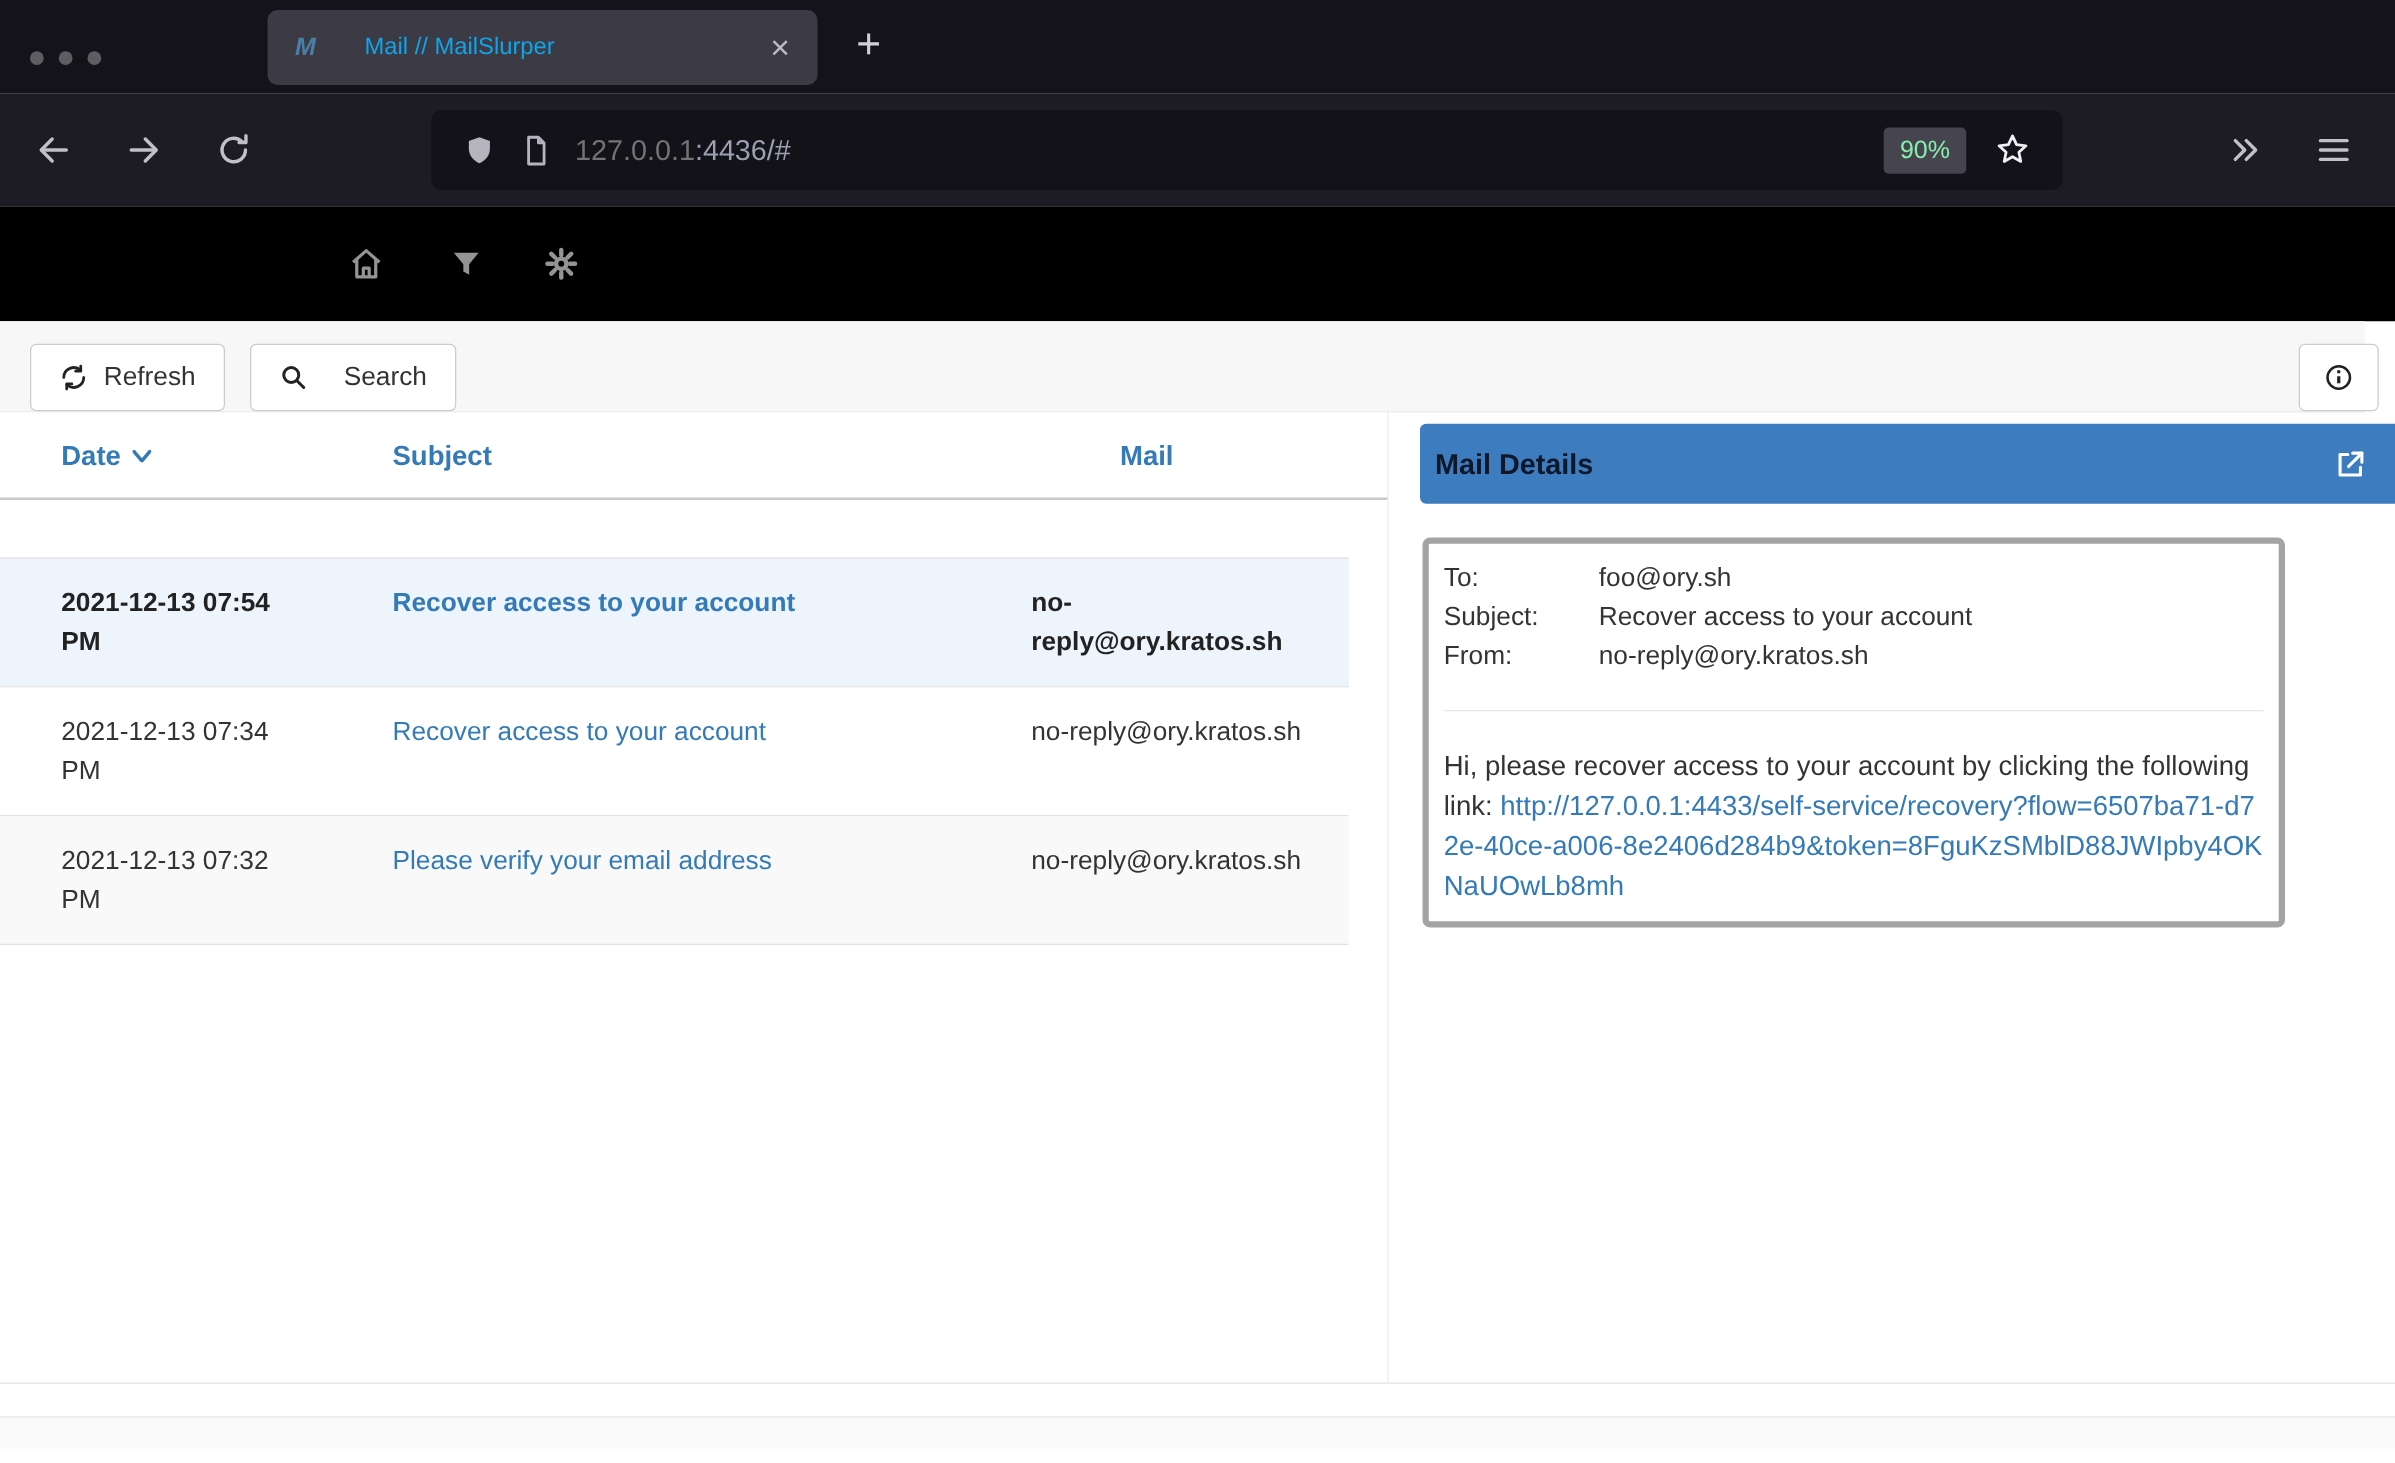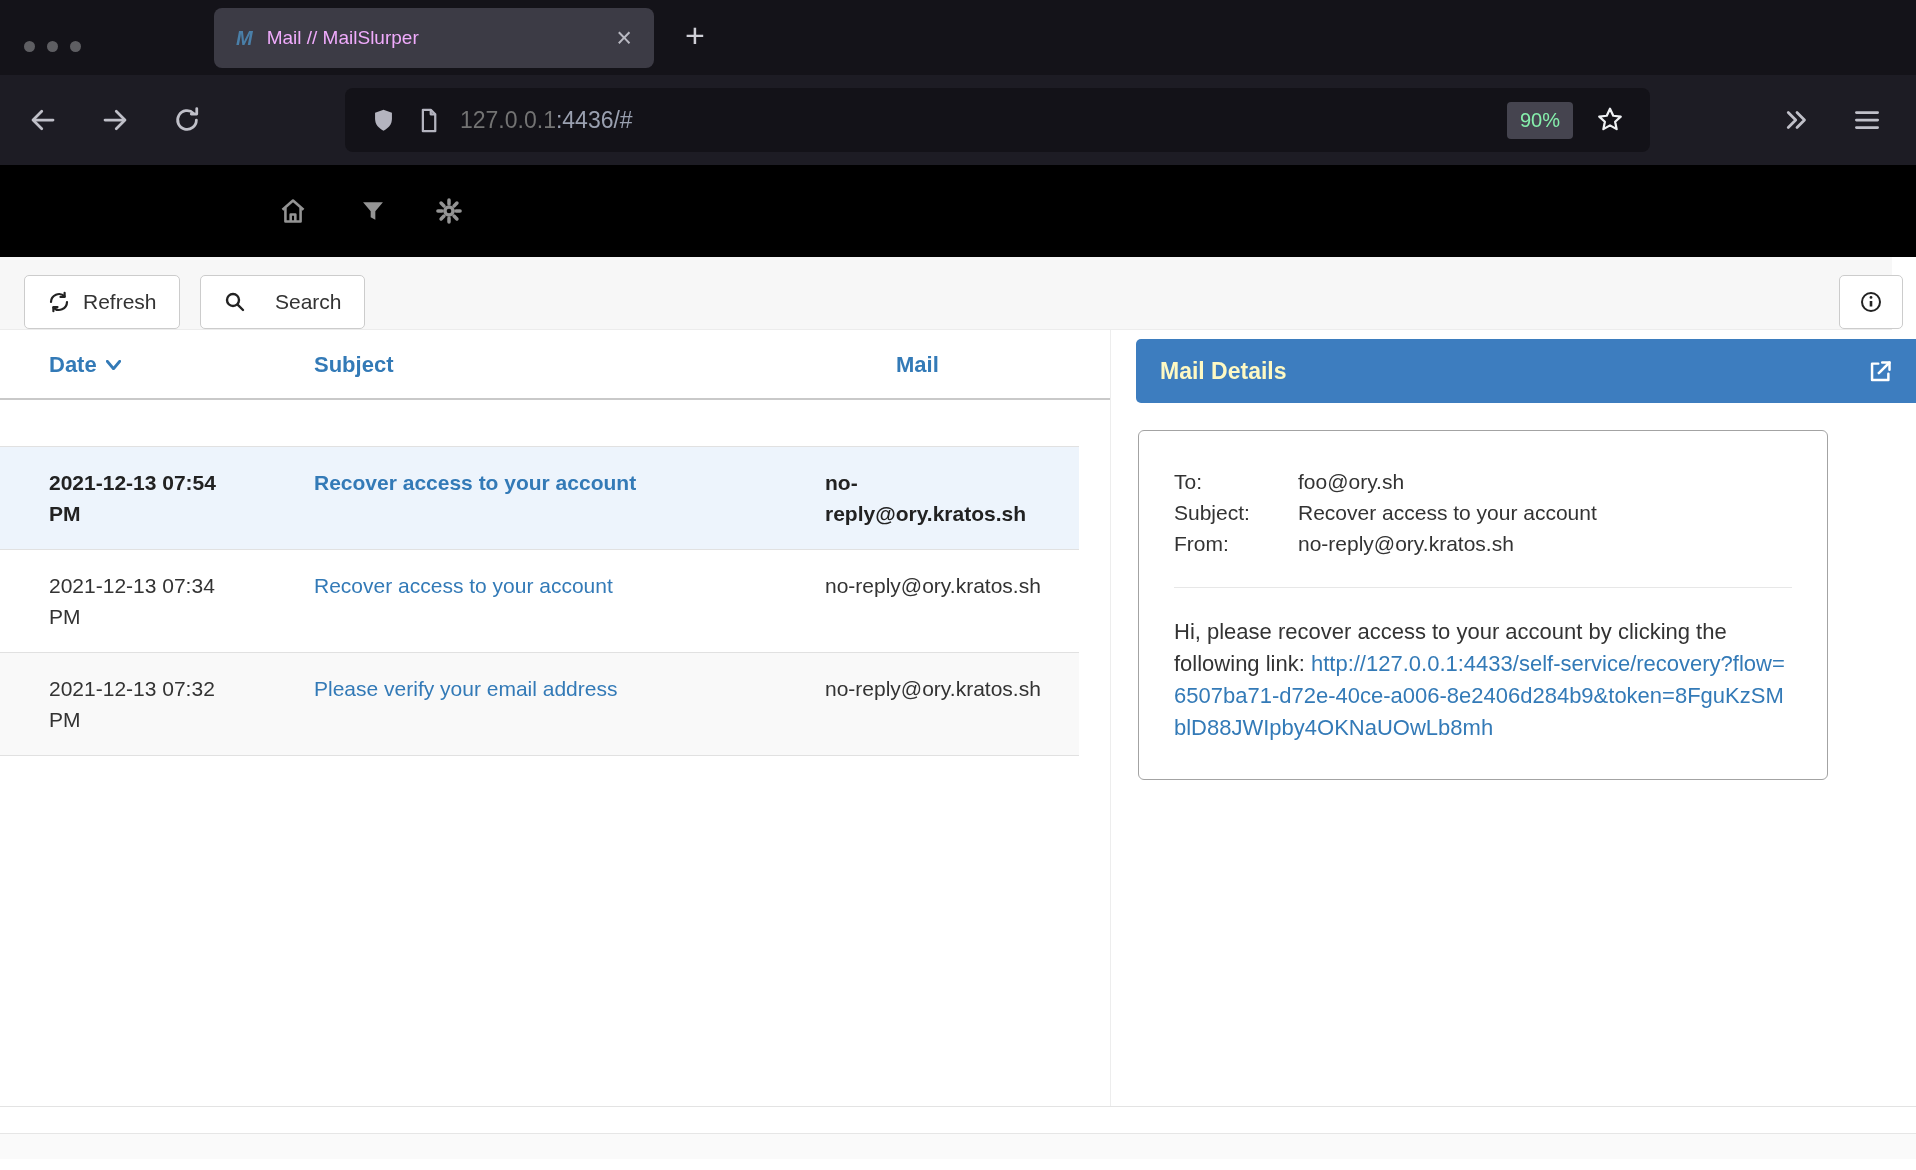--- a/index.html
+++ b/index.html
@@ -7,21 +7,21 @@
               font-family:"Liberation Sans", sans-serif; }
   #screen { position:relative; width:1916px; height:1170px; background:#fff; }
 
   
   .tabbar { position:absolute; left:0; top:0; width:1916px; height:75px; background:#141319; }
   .win-dots { position:absolute; left:24px; top:41px; display:flex; gap:12px; }
   .win-dot { width:11px; height:11px; border-radius:50%; background:#5e5e62; }
   .tab { position:absolute; left:214px; top:8px; width:440px; height:60px; background:#3c3b45;
          border-radius:8px; display:flex; align-items:center; padding:0 22px; }
   .tab-favicon { font-weight:bold; font-style:italic; font-size:20px; color:#4a7fa8; margin-right:14px; }
-  .tab-title { color:#f0abfc; font-size:19px; flex:1; white-space:nowrap; overflow:hidden; }
+  .tab-title { color:#0ea5e9; font-size:19px; flex:1; white-space:nowrap; overflow:hidden;margin-left:25px; }
   .tab-close { color:#b9b9c2; font-size:27px; line-height:1; cursor:pointer; }
   .newtab { position:absolute; left:685px; top:16px; color:#cfcfd6; font-size:34px; font-weight:300; cursor:pointer; }
 
   .urlrow { position:absolute; left:0; top:75px; width:1916px; height:90px; background:#1d1c24; }
   .nav-btn { position:absolute; top:30px; width:30px; height:30px; color:#c0c0c9; cursor:pointer; }
   .nav-btn svg { width:30px; height:30px; }
   #btn-back { left:28px; } #btn-forward { left:100px; } #btn-reload { left:172px; }
   .urlbar { position:absolute; left:345px; top:13px; width:1305px; height:64px; background:#131218;
             border-radius:8px; display:flex; align-items:center; padding:0 25px; cursor:text; }
   .urlbar .chip-icon { width:27px; height:27px; color:#b4b4bf; margin-right:18px; flex:0 0 auto; cursor:pointer; }
@@ -70,25 +70,25 @@
   .mail-row.striped { background:#f9f9f9; }
   .cell-date { width:240px; padding-left:49px; }
   .cell-subject { width:535px; padding-left:74px; color:#337ab7; }
   .cell-from { flex:1; padding-left:50px; }
   .from-text { display:inline-block; max-width:220px; overflow-wrap:break-word; }
 
   
   .details-panel { position:absolute; left:1136px; top:330px; width:780px; height:776px; }
   .details-header { margin-top:9px; height:64px; background:#3d7dbf; border-radius:5px 0 0 5px;
                     position:relative; }
-  .details-title { color:#fef9c3; font-size:23px; font-weight:bold; line-height:64px; padding-left:24px; }
+  .details-title { color:#0f172a; font-size:23px; font-weight:bold; line-height:64px; padding-left:12px; }
   .ext-link { position:absolute; right:22px; top:19px; width:27px; height:27px; color:#fff; cursor:pointer; }
   .ext-link svg { width:27px; height:27px; }
-  .details-card { margin-top:27px; margin-left:2px; width:690px; border:1px solid #a3a3a3;
-                  border-radius:6px; padding:35px; background:#fff; }
+  .details-card { margin-top:27px; margin-left:2px; width:690px; border:5px solid #a3a3a3;
+                  border-radius:6px; padding:12px; background:#fff; }
   .field-row { font-size:21px; color:#333; line-height:31px; }
   .field-label { display:inline-block; width:124px; vertical-align:top; }
   .card-hr { border:none; border-top:1px solid #e7e7e7; margin:28px 0; }
   .mail-body { font-size:22px; line-height:32px; color:#333; }
   .mail-body a { color:#337ab7; text-decoration:none; word-break:break-all; cursor:pointer; }
 
   
   .v-divider { position:absolute; left:1110px; top:330px; width:1px; height:776px; background:#ededed; }
   .bottom-divider { position:absolute; left:0; top:1106px; width:1916px; height:1px; background:#e3e3e3; }
   .hscroll-track { position:absolute; left:0; top:1133px; width:1916px; height:26px; background:#fafafa;

